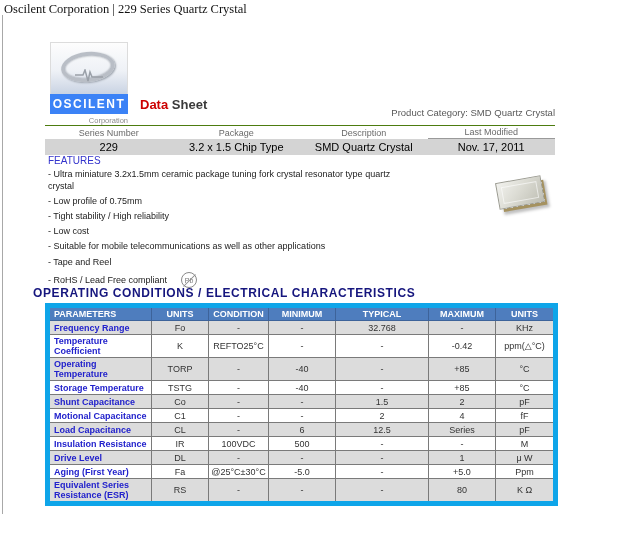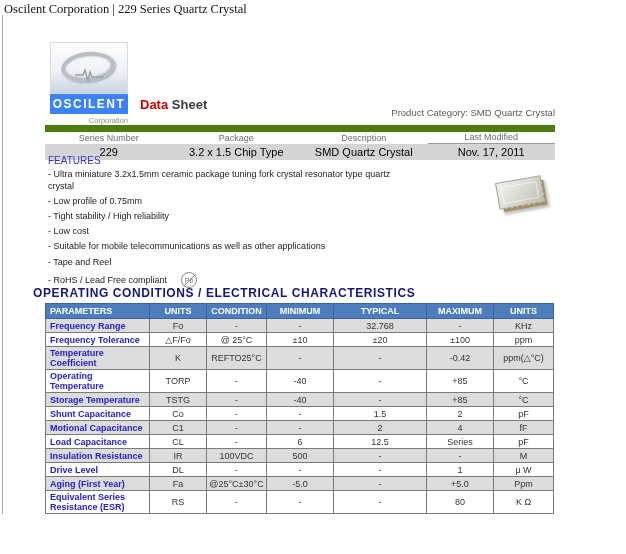--- a/index.html
+++ b/index.html
@@ -40,21 +40,21 @@
 
   .product-category { position:absolute; right:71px; top:107px; font-size:9.5px; color:#585858; }
 
   
   .summary-table {
     position:absolute; left:45px; top:125px; width:510px;
     border-collapse:collapse; table-layout:fixed;
   }
   .summary-table th {
     font-weight:normal; font-size:9px; color:#6a6a6a; height:13px;
-    border-top:7px solid #4d7c0f; text-align:center; vertical-align:bottom; padding-bottom:1px;
+    border-top:1px solid #4d7c0f; text-align:center; vertical-align:bottom; padding-bottom:1px;
   }
   .summary-table th:last-child { border-bottom:1px solid #9a9a9a; }
   .summary-table td {
     background:#d4d4d4; font-size:11px; color:#000; text-align:center; height:16px;
   }
 
   
   .features-heading { position:absolute; left:48px; top:155px; font-size:10px; color:#3333cc; }
   .features-list { position:absolute; left:48px; top:169px; width:362px; list-style:none; }
   .features-list li { font-size:9px; color:#222; line-height:1.3; margin-bottom:3.5px; }
@@ -88,21 +88,21 @@
   }
 
   
   .section-title {
     position:absolute; left:33px; top:286px; font-size:12px; font-weight:bold;
     color:#16167e; letter-spacing:0.6px;
   }
   .spec-table {
     position:absolute; left:45px; top:303px; width:508px;
     border-collapse:collapse; table-layout:fixed; font-size:9px;
-    border:1px solid #0ea5e9;
+    border:5px solid #0ea5e9;
   }
   .spec-table th {
     background:#4e7dbe; color:#fff; font-size:9px; font-weight:bold;
     height:15px; text-align:center; border:1px solid #3d639a;
   }
   .spec-table td {
     height:14px; text-align:center; color:#333; border:1px solid #7a7a7a;
     padding:1px 2px;
   }
   .spec-table th:first-child, .spec-table td:first-child { text-align:left; padding-left:4px; }
@@ -196,29 +196,20 @@
         <tr>
           <td>Frequency Range</td>
           <td>Fo</td>
           <td>-</td>
           <td>-</td>
           <td>32.768</td>
           <td>-</td>
           <td>KHz</td>
         </tr>
         <tr>
-          <td>Frequency Tolerance</td>
-          <td>△F/Fo</td>
-          <td>@ 25°C</td>
-          <td>±10</td>
-          <td>±20</td>
-          <td>±100</td>
-          <td>ppm</td>
-        </tr>
-        <tr>
           <td>Temperature Coefficient</td>
           <td>K</td>
           <td>REFTO25°C</td>
           <td>-</td>
           <td>-</td>
           <td>-0.42</td>
           <td>ppm(△°C)</td>
         </tr>
         <tr>
           <td>Operating Temperature</td>

